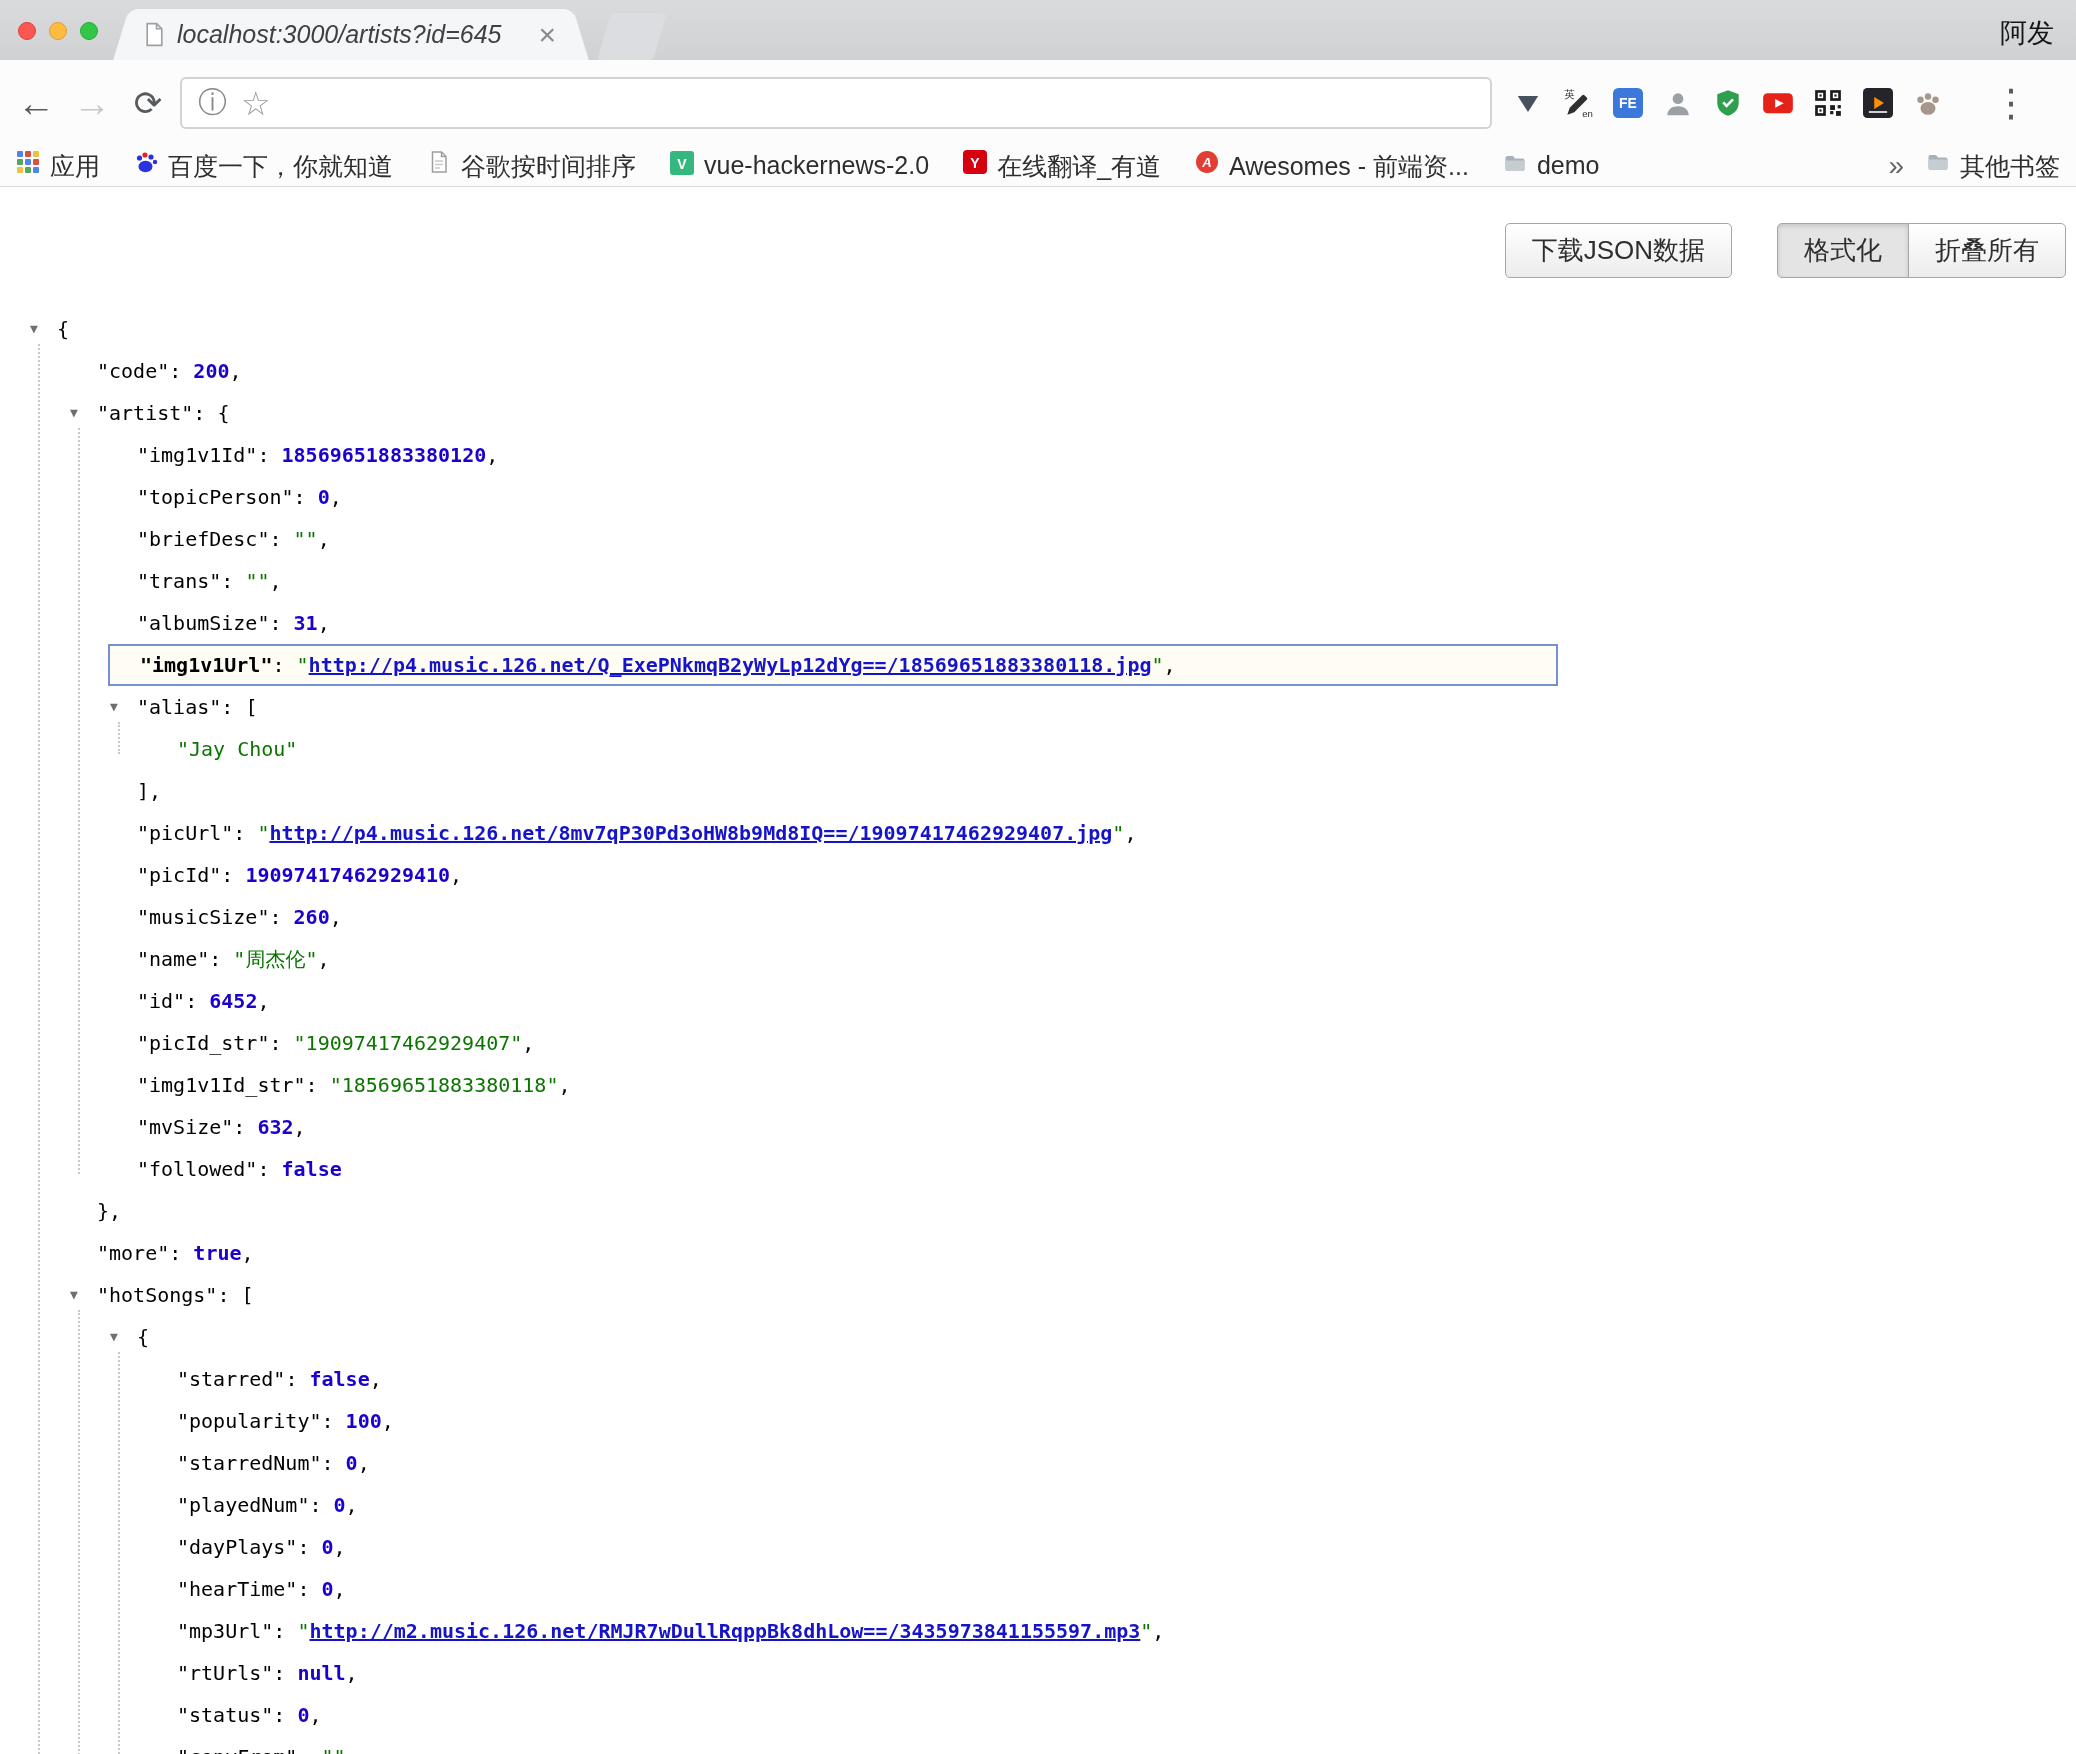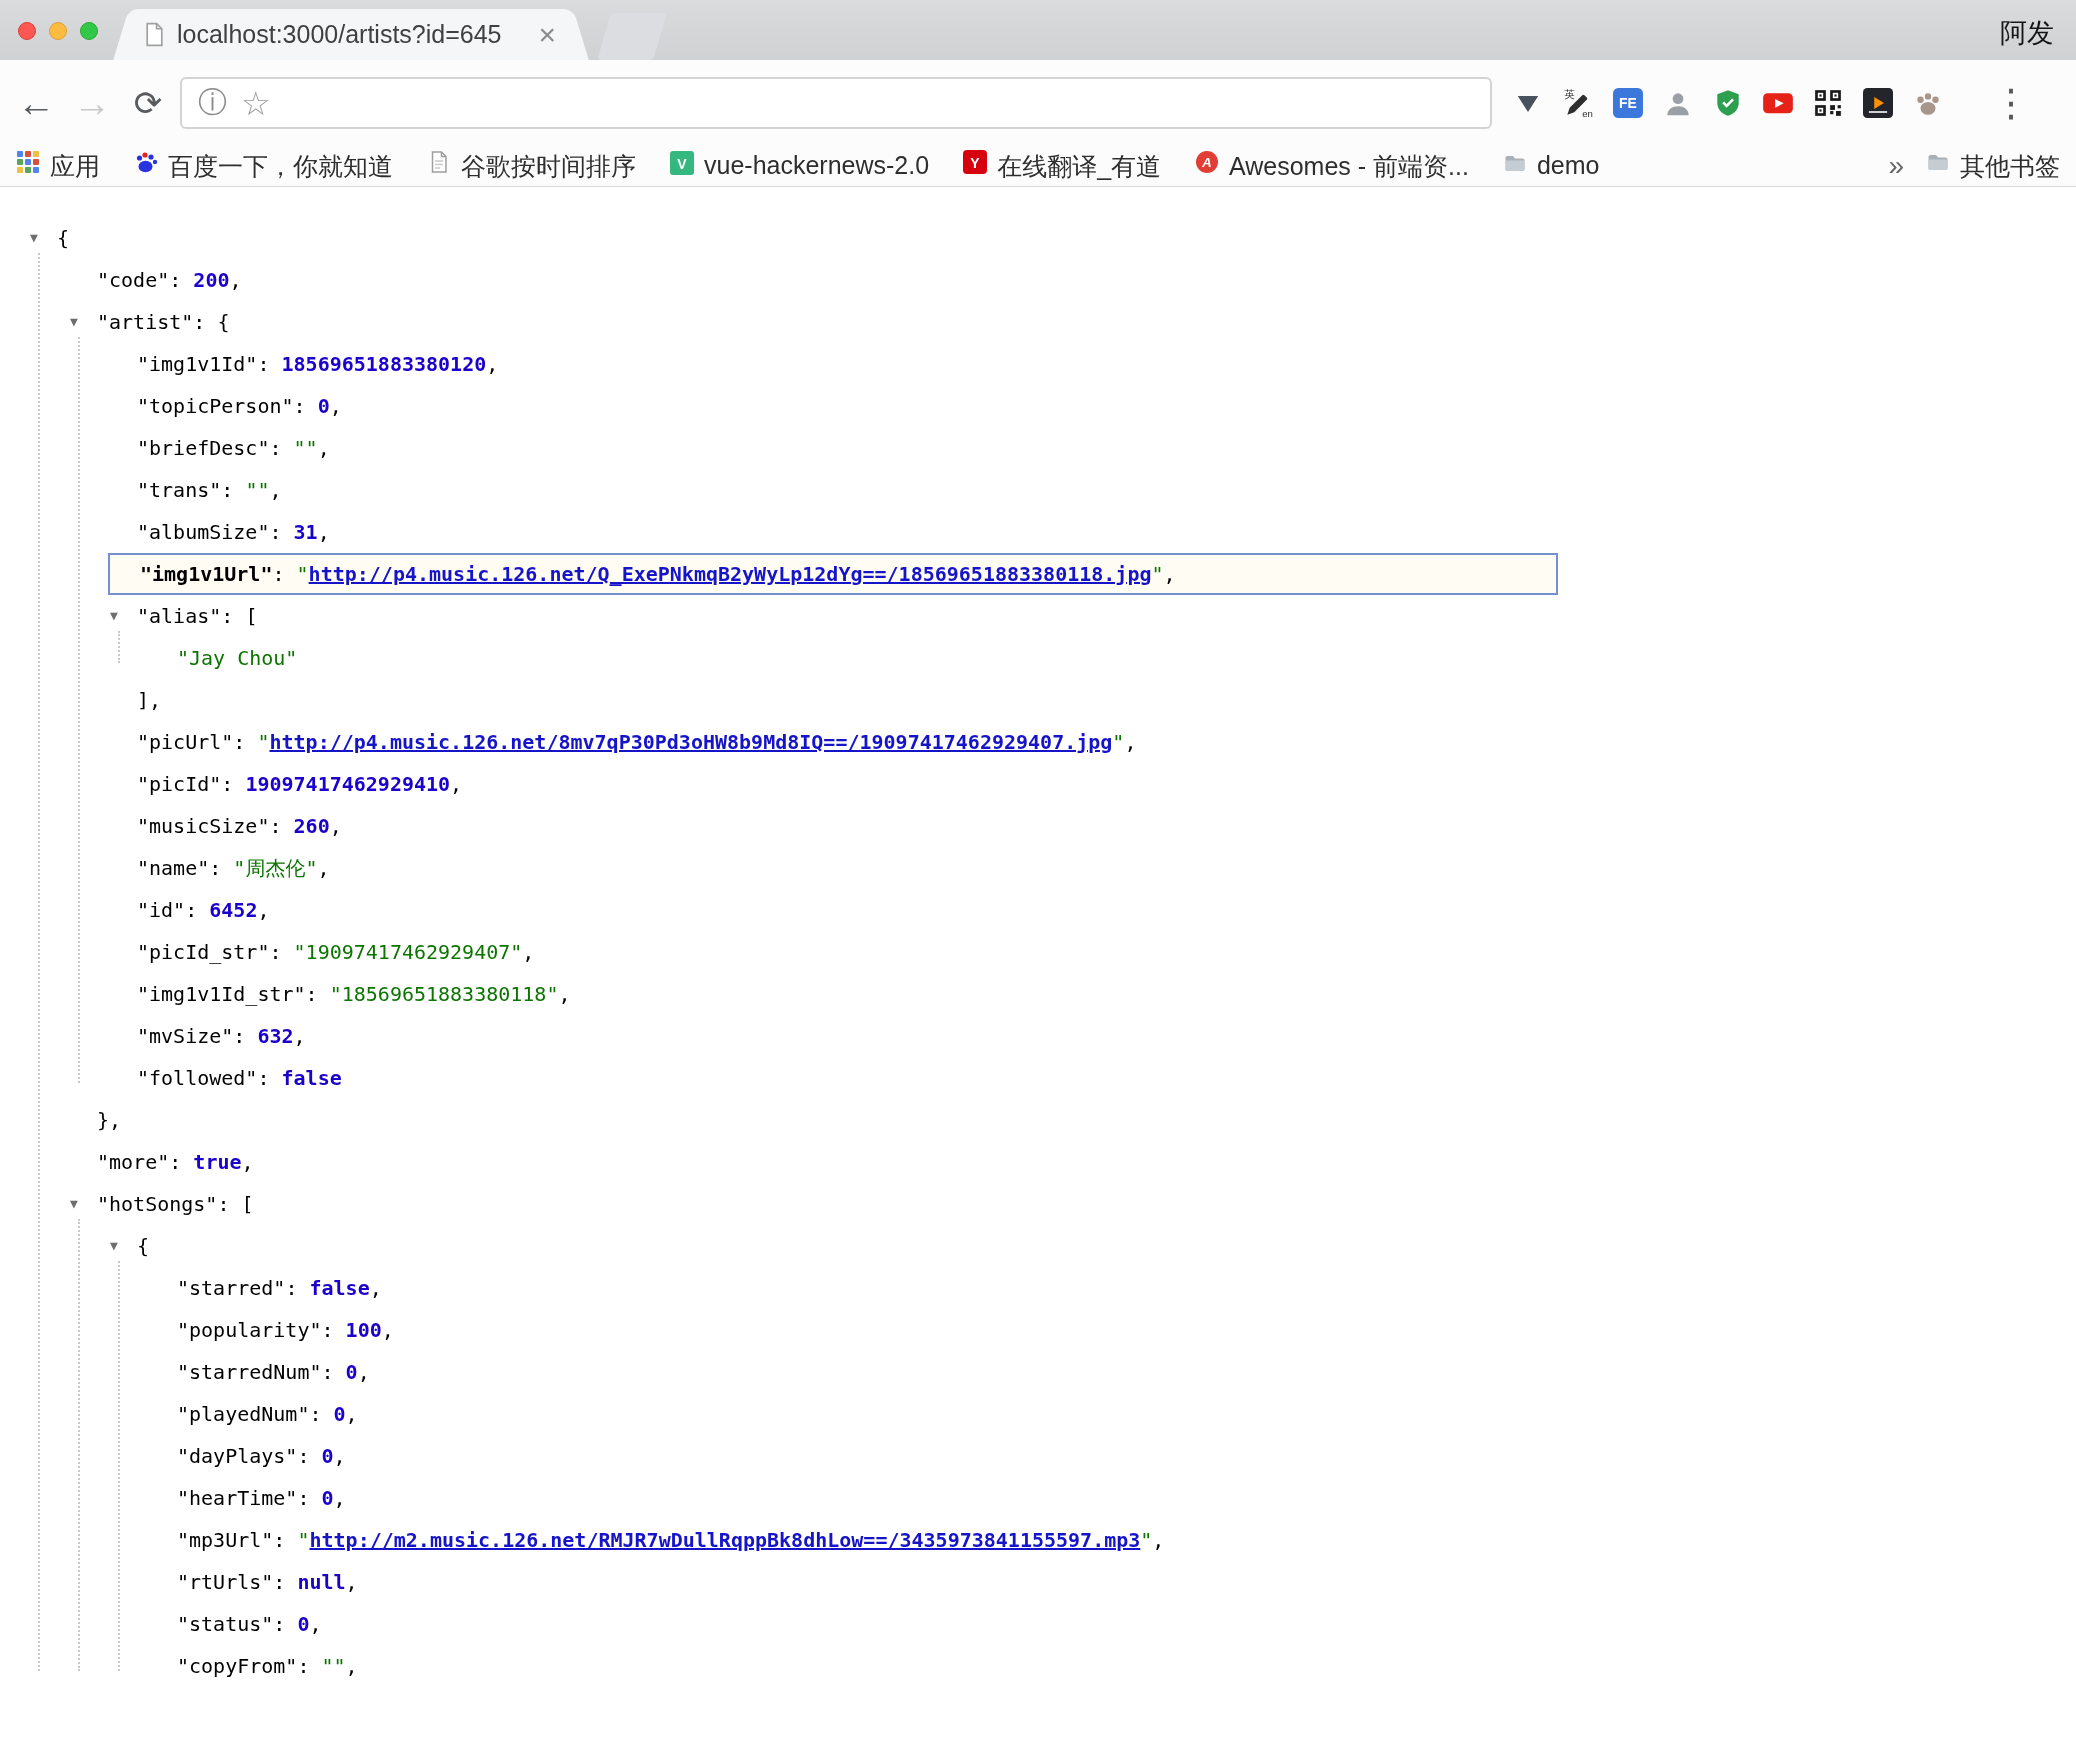--- a/index.html
+++ b/index.html
@@ -18,21 +18,21 @@
                 background:#dcdde0; transform:skewX(-16deg); border-radius:4px; }
   .tab { position:absolute; left:134px; top:9px; width:434px; height:51px;
          background:#f5f6f7; border-radius:11px 11px 0 0; }
   .tab::before, .tab::after { content:""; position:absolute; bottom:0; width:24px; height:51px;
          background:#f5f6f7; }
   .tab::before { left:-13px; transform:skewX(-17deg); border-radius:9px 0 0 0; }
   .tab::after  { right:-13px; transform:skewX(17deg); border-radius:0 9px 0 0; }
   .tab-inner { position:relative; z-index:2; display:flex; align-items:center; height:100%;
                padding:0 8px 0 10px; gap:12px; }
   .tab-favicon { display:flex; align-items:center; }
-  .tab-title { flex:1; font-size:25px; color:#404040; white-space:nowrap; overflow:hidden; }
+  .tab-title { flex:1; font-size:25px; color:#404040; white-space:nowrap; overflow:hidden;font-style:italic; }
   .tab-close { font-size:30px; color:#8a8a8a; line-height:1; padding:0 4px; }
   .username { position:absolute; right:22px; top:15px; font-size:27px; color:#161616;font-family:Liberation Serif, serif; }
 
   
   .toolbar { height:86px; background:#fcfcfd; display:flex; align-items:center; padding:0 12px; }
   .nav-icon { width:48px; text-align:center; font-size:38px; color:#585b5e; margin-right:8px; }
   .nav-icon.disabled { color:#c8c8c8; }
   .nav-icon.reload { font-size:34px; }
   .omnibox { width:1312px; height:52px; border:2px solid #d3d3d3; border-radius:6px; background:#fff;
              display:flex; align-items:center; padding:0 16px; gap:14px; }
@@ -261,20 +261,27 @@
     <div class="bm">
       <span><svg width="24" height="24" viewBox="0 0 24 24">
             <path d="M2.5 7c0-1.1.9-2 2-2h5.5l2 2.5h7.5c1.1 0 2 .9 2 2V18c0 1.1-.9 2-2 2h-15c-1.1 0-2-.9-2-2z" fill="#a9b1b8"></path>
             <path d="M2.5 9.5h19V18c0 1.1-.9 2-2 2h-15c-1.1 0-2-.9-2-2z" fill="#c5ccd2"></path>
           </svg></span>
       <span>其他书签</span>
     </div>
   </div>
 
   <div class="content">
+    <div class="controls">
+      <button class="btn">下载JSON数据</button>
+      <div class="btn-group">
+        <button class="btn">格式化</button>
+        <button class="btn">折叠所有</button>
+      </div>
+    </div>
     <div class="json">
         <div class="jline" style="padding-left: 57px;"><span class="jarrow" style="left: 30px;">▼</span><span class="tk-p">{</span></div>
         <div class="jline" style="padding-left: 97px;"><span class="tk-key">"code"</span><span class="tk-p">: </span><span class="tk-num">200</span><span class="tk-p">,</span></div>
         <div class="jline" style="padding-left: 97px;"><span class="jarrow" style="left: 70px;">▼</span><span class="tk-key">"artist"</span><span class="tk-p">: {</span></div>
         <div class="jline" style="padding-left: 137px;"><span class="tk-key">"img1v1Id"</span><span class="tk-p">: </span><span class="tk-num">18569651883380120</span><span class="tk-p">,</span></div>
         <div class="jline" style="padding-left: 137px;"><span class="tk-key">"topicPerson"</span><span class="tk-p">: </span><span class="tk-num">0</span><span class="tk-p">,</span></div>
         <div class="jline" style="padding-left: 137px;"><span class="tk-key">"briefDesc"</span><span class="tk-p">: </span><span class="tk-str">""</span><span class="tk-p">,</span></div>
         <div class="jline" style="padding-left: 137px;"><span class="tk-key">"trans"</span><span class="tk-p">: </span><span class="tk-str">""</span><span class="tk-p">,</span></div>
         <div class="jline" style="padding-left: 137px;"><span class="tk-key">"albumSize"</span><span class="tk-p">: </span><span class="tk-num">31</span><span class="tk-p">,</span></div>
         <div class="jline hl"><span class="tk-keyb">"img1v1Url"</span><span class="tk-p">: </span><span class="tk-str">"</span><a class="tk-link" href="#">http://p4.music.126.net/Q_ExePNkmqB2yWyLp12dYg==/18569651883380118.jpg</a><span class="tk-str">"</span><span class="tk-p">,</span></div>

